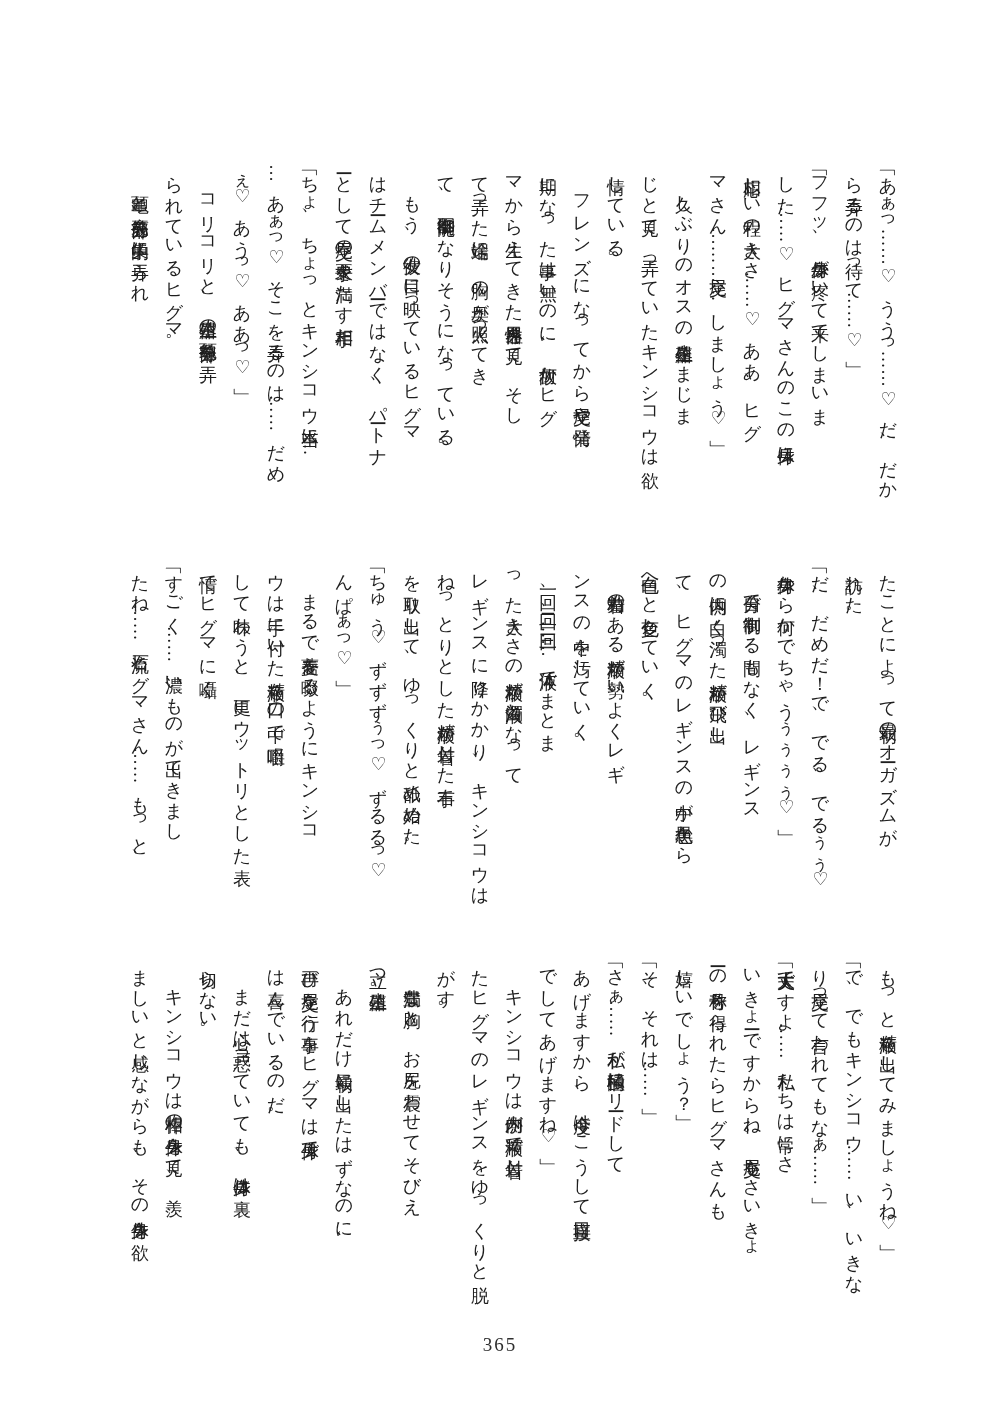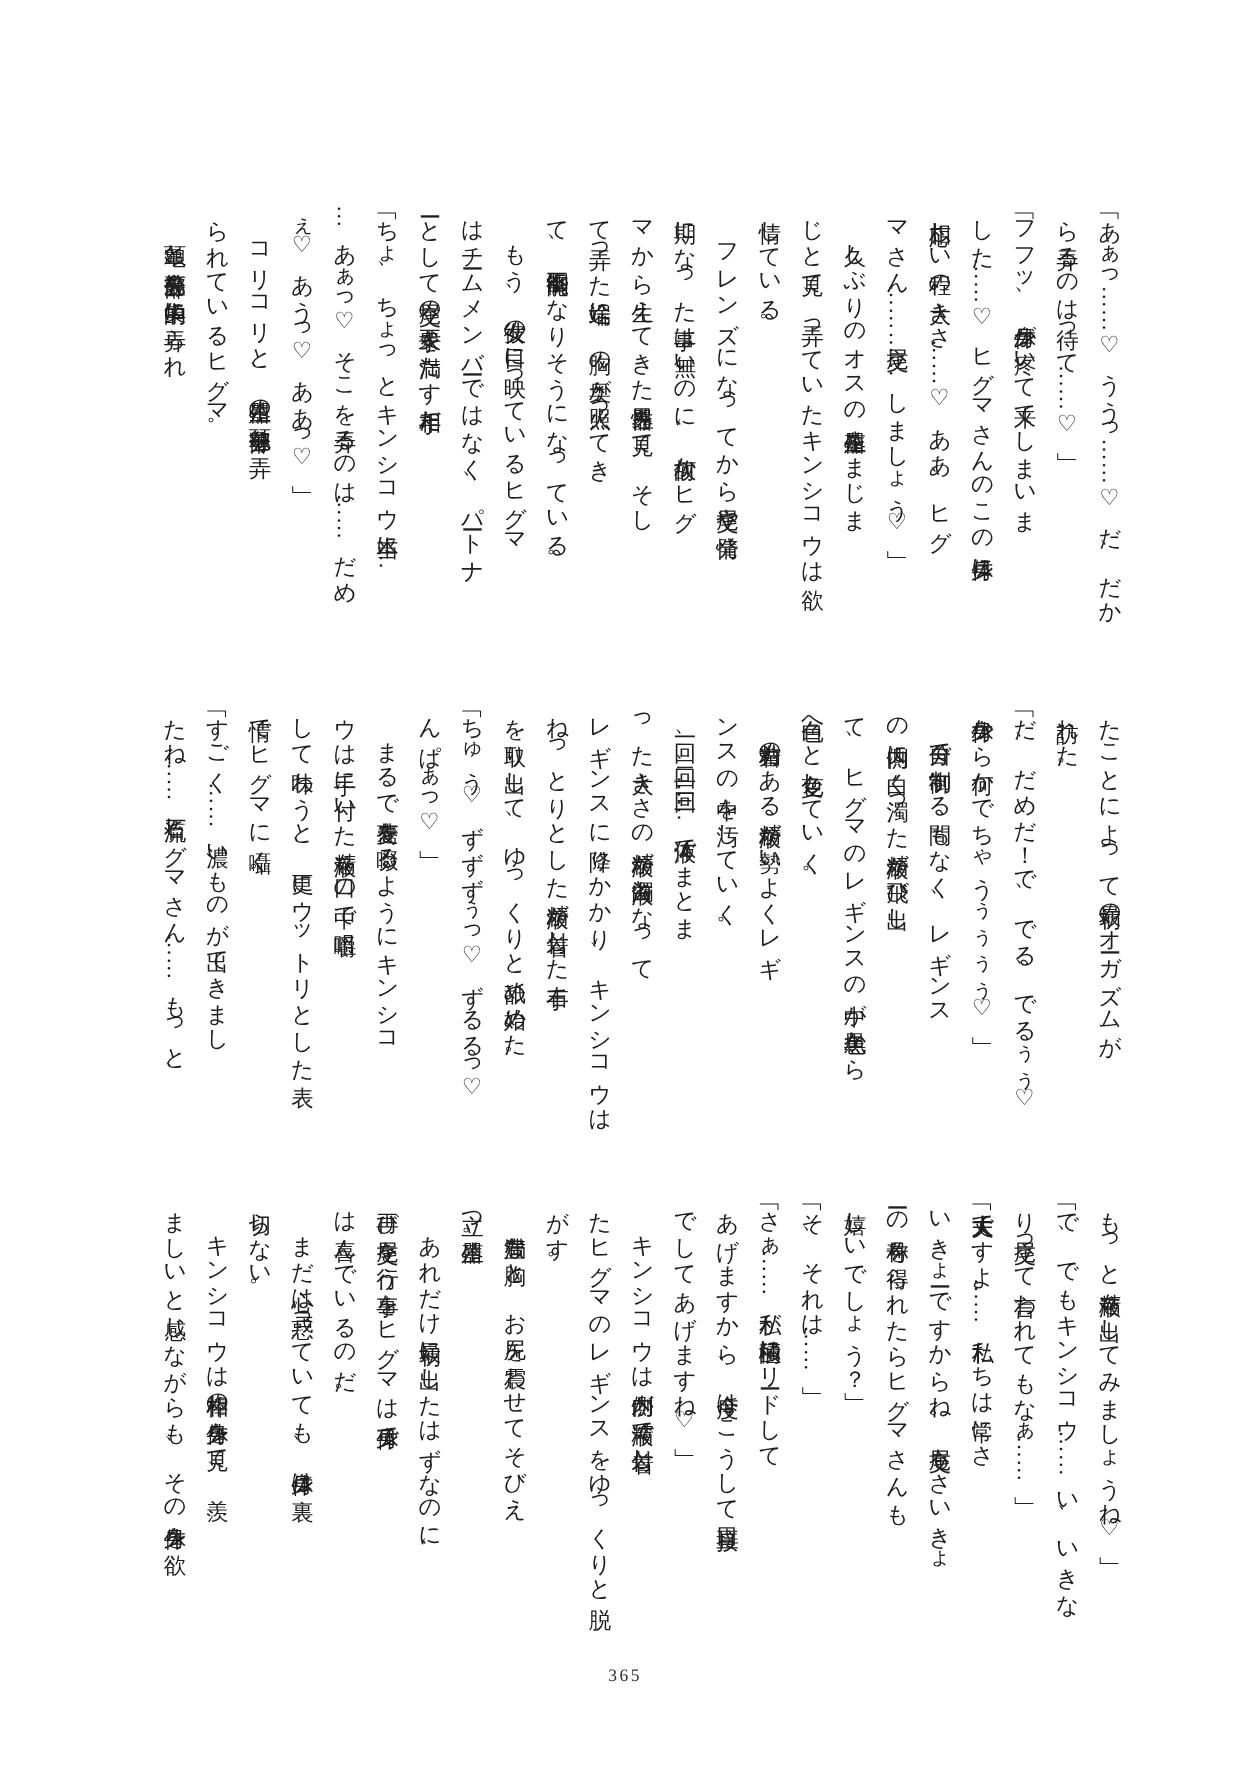--- a/index.html
+++ b/index.html
@@ -31,21 +31,21 @@
   }
   .band-top    { top: 164px; }
   .band-middle { top: 562px; }
   .band-bottom { top: 957px; }
   .page-number {
     position: absolute;
     top: 1334px;
     left: 0;
     width: 100%;
     text-align: center;
-    font-size: 14px;
+    font-size: 19px;
     letter-spacing: 2px;
     color: #2e2e2e;
   }
 </style>
 </head>
 <body>
 
 <div class="page">
 
   <div class="band band-top">「あぁっ……♡ううっ……♡だ、だか

